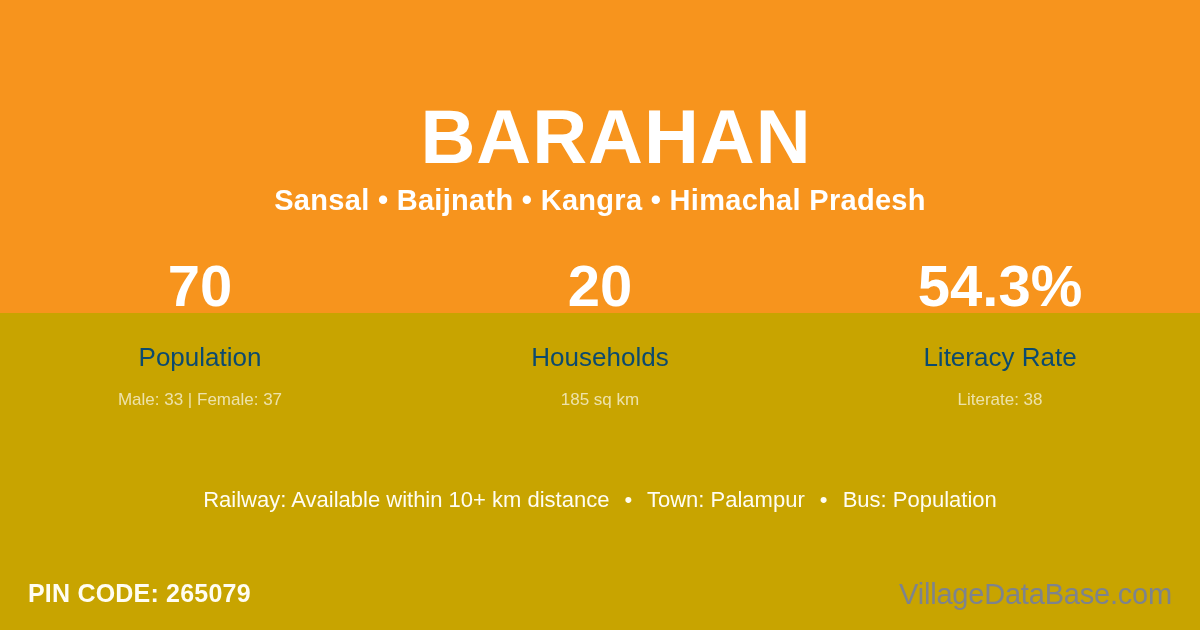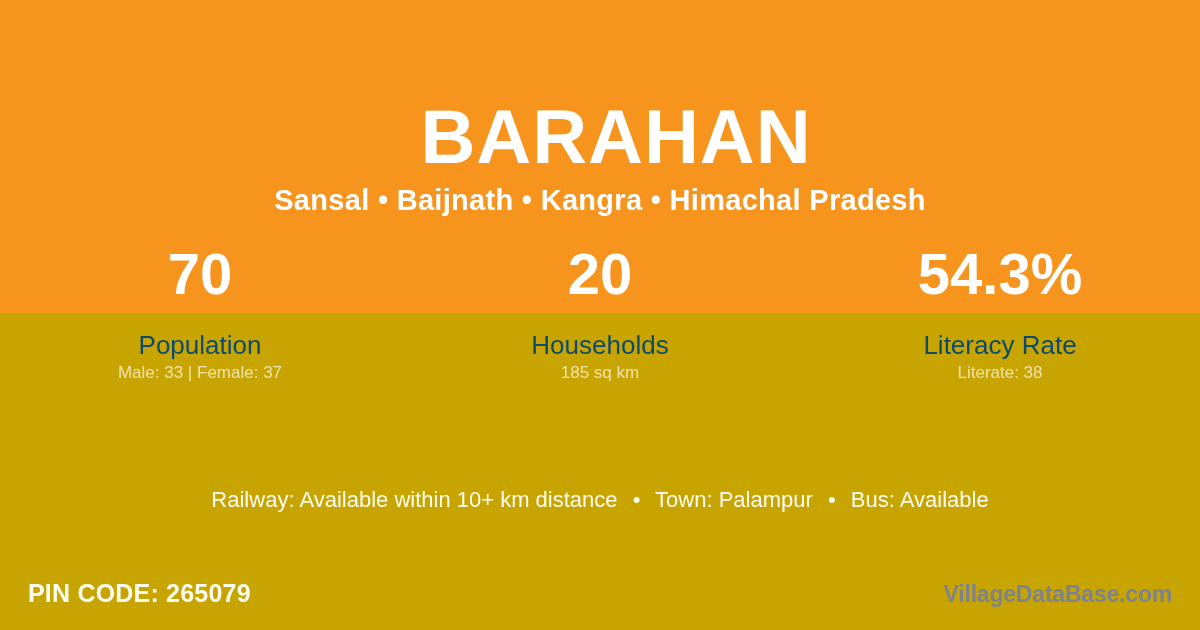--- a/index.html
+++ b/index.html
@@ -85,35 +85,36 @@
 
   .stat-value {
     display: block;
     height: 73px;
     font-size: 58px;
     line-height: 68px;
     font-weight: 700;
     color: #FFFFFF;
     letter-spacing: 0px;
     white-space: nowrap;
+    margin-top: 12px;
   }
 
   .stat-label {
     display: block;
     margin-top: 16px;
     font-size: 26px;
     line-height: 32px;
     font-weight: 400;
     color: #0c4a6e;
     white-space: nowrap;
   }
 
   .stat-sub {
     display: block;
-    margin-top: 1px;
+    margin-top: 16px;
     font-size: 17px;
     line-height: 22px;
     font-weight: 400;
     color: #F3EBC3;
     opacity: 0.88;
     white-space: nowrap;
   }
 
   
   .facilities {
@@ -153,23 +154,23 @@
     font-weight: 700;
     color: #FFFDF2;
     letter-spacing: 0.2px;
     white-space: nowrap;
   }
 
   .brand {
     position: absolute;
     right: 28px;
     top: 13px;
-    font-size: 23px;
+    font-size: 29px;
     line-height: 30px;
-    font-weight: 700;
+    font-weight: 400;
     color: #7D838E;
     letter-spacing: -0.2px;
     white-space: nowrap;
   }
 </style>
 </head>
 <body>
 
 <div id="card">
 
@@ -200,21 +201,21 @@
       <span class="stat-sub">Literate: 38</span>
     </div>
 
   </div>
 
   <div class="facilities">
     <span>Railway: Available within 10+ km distance</span>
     <span class="sep">•</span>
     <span>Town: Palampur</span>
     <span class="sep">•</span>
-    <span>Bus: Available</span>
+    <span>Bus: Population</span>
   </div>
 
   <div class="footer">
     <span class="pin-code">PIN CODE: 265079</span>
     <span class="brand">VillageDataBase.com</span>
   </div>
 
 </div>
 
 </body></html>

